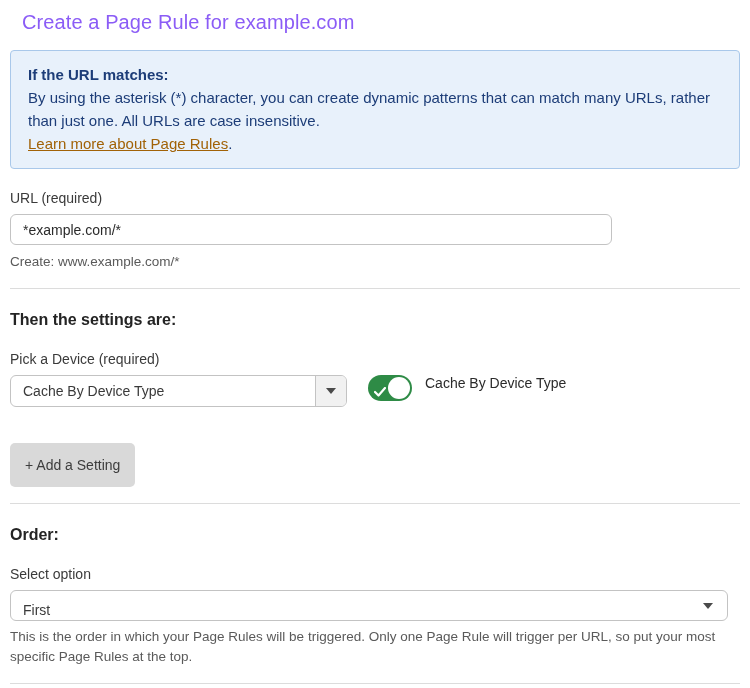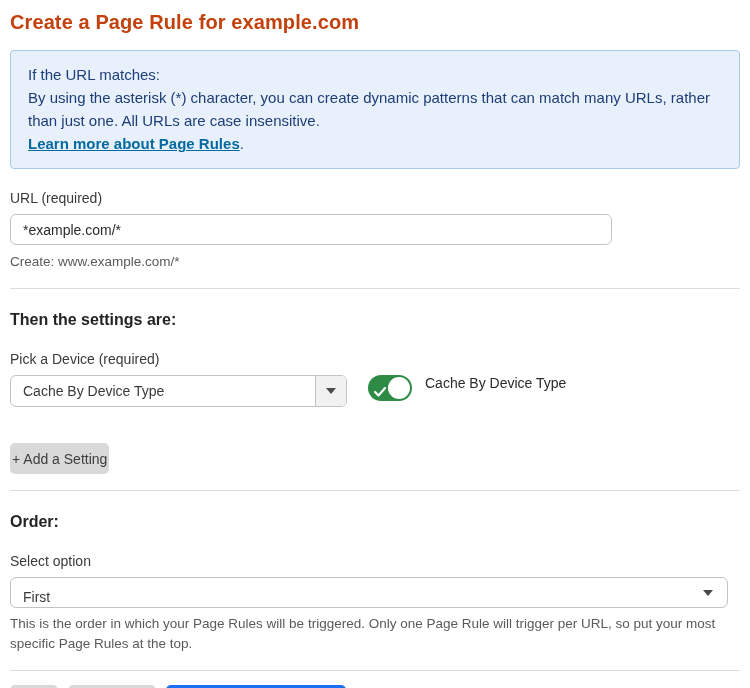--- a/index.html
+++ b/index.html
@@ -5,35 +5,35 @@
   * { box-sizing: border-box; margin: 0; padding: 0; }
   html, body { background: #ffffff; }
   body {
     width: 750px; height: 688px; overflow: hidden;
     font-family: "Liberation Sans", sans-serif;
     color: #2b2b2b;
   }
   .page { padding: 9px 10px 0 10px; }
 
   .page-title {
-    font-size: 20px; font-weight: bold; color: #c2410c;
-    margin: 2px 0 16px 0; letter-spacing: 0.1px;
+    font-size: 20px; font-weight: normal; color: #8b5cf6;
+    margin: 2px 0 16px 12px; letter-spacing: 0.1px;
   }
 
   .info-box {
     background: #e8f1fb;
     border: 1px solid #a9c8ea;
     border-radius: 4px;
     padding: 12px 17px 13px 17px;
     margin-bottom: 21px;
     font-size: 15px; line-height: 23px;
     color: #1d3d78;
   }
-  .info-heading { font-weight: normal; }
-  .info-link { color: #0369a1; text-decoration: underline; cursor: pointer; font-weight: bold; }
+  .info-heading { font-weight: bold; }
+  .info-link { color: #a16207; text-decoration: underline; cursor: pointer; }
 
   .field-label { display: block; font-size: 14px; color: #3a3a3a; margin-bottom: 8px; }
 
   .text-input {
     width: 602px; height: 31px;
     border: 1px solid #c3c3c3; border-radius: 6px;
     padding: 0 12px; font-size: 14px; color: #2b2b2b;
     font-family: "Liberation Sans", sans-serif;
     background: #ffffff; outline: none;
   }
@@ -80,21 +80,21 @@
     width: 22px; height: 22px; border-radius: 50%;
     background: #ffffff;
   }
   .toggle-check {
     position: absolute; left: 6px; top: 8px;
   }
   .toggle-text { font-size: 14px; color: #2b2b2b; margin-left: 13px; }
 
   .btn {
     display: inline-flex; align-items: center; justify-content: center;
-    height: 31px; padding: 0 2px;
+    height: 44px; padding: 0 15px;
     border: none; border-radius: 5px;
     font-size: 14px; font-family: "Liberation Sans", sans-serif;
     cursor: pointer;
   }
   .btn-gray { background: #d9d9d9; color: #3d3d3d; }
   .btn-blue { background: #1b6ff2; color: #ffffff; }
   .add-setting-btn { margin-top: 36px; }
 
   .select-full {
     position: relative;

